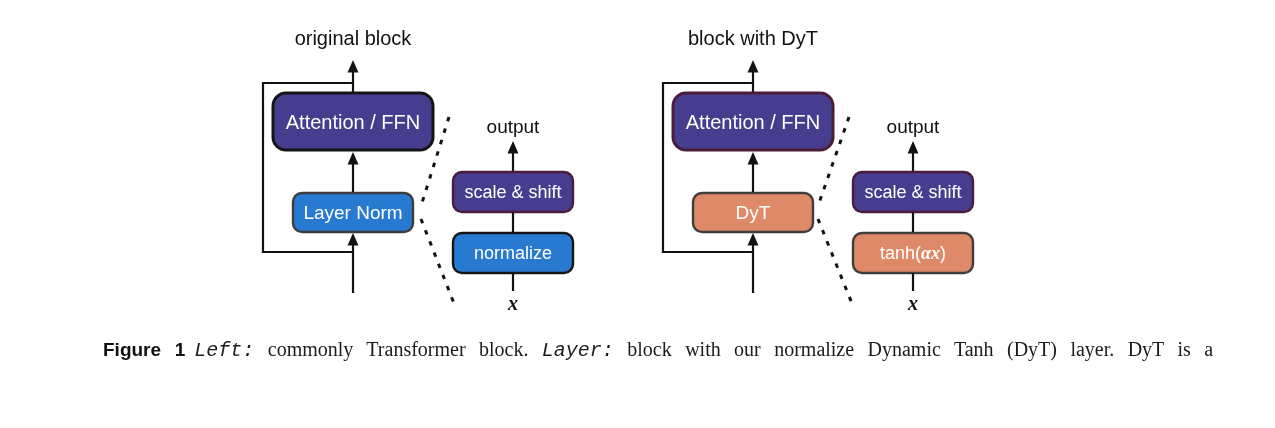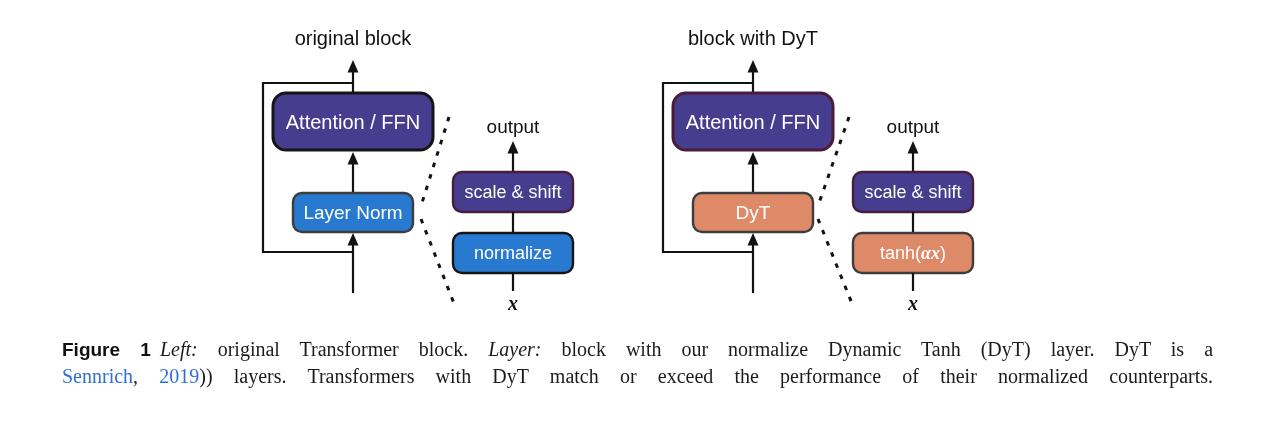--- a/index.html
+++ b/index.html
@@ -37,22 +37,23 @@
     line-height: 26px;
     color: #1b1b1b;
   }
   .cap-line { text-align: justify; text-align-last: justify; }
   .cap-label {
     font-family: "Liberation Sans", sans-serif;
     font-weight: bold;
     font-size: 19px;
     margin-right: 9px;
     color: #111111;
+    margin-left: 41px;
   }
-  .ital { font-style: italic; }
+  .ital { font-style: italic; font-family: Liberation Mono, monospace; }
   .cite { color: #2E6FD2; }
 </style>
 </head>
 <body>
 
 <div class="page">
 
   <svg class="diagram-svg" width="1275" height="332" viewBox="0 0 1275 332">
 
     <g>
@@ -142,17 +143,16 @@
         <text x="913" y="259" font-size="18" text-anchor="middle" class="boxlabel">
           <tspan>tanh(</tspan><tspan class="mathpart">αx</tspan><tspan>)</tspan>
         </text>
         <line x1="913" y1="273" x2="913" y2="291" stroke="#121212" stroke-width="2.2"></line>
         <text x="913" y="310" font-size="20" text-anchor="middle" class="mathx">x</text>
       </g>
     </g>
   </svg>
 
   <div class="caption">
-    <div class="cap-line"><span class="cap-label">Figure 1</span><span class="ital">Left:</span><span> original Transformer block. </span><span class="ital">Layer:</span><span> block with our normalize Dynamic Tanh (DyT) layer. DyT is a</span></div>
-    <div class="cap-line"><span class="cite">Sennrich</span><span>, </span><span class="cite">2019</span><span>)) layers. Transformers with DyT match or exceed the performance of their normalized counterparts.</span></div>
+    <div class="cap-line"><span class="cap-label">Figure 1</span><span class="ital">Left:</span><span> commonly Transformer block. </span><span class="ital">Layer:</span><span> block with our normalize Dynamic Tanh (DyT) layer. DyT is a</span></div>
   </div>
 
 </div>
 
 </body></html>

